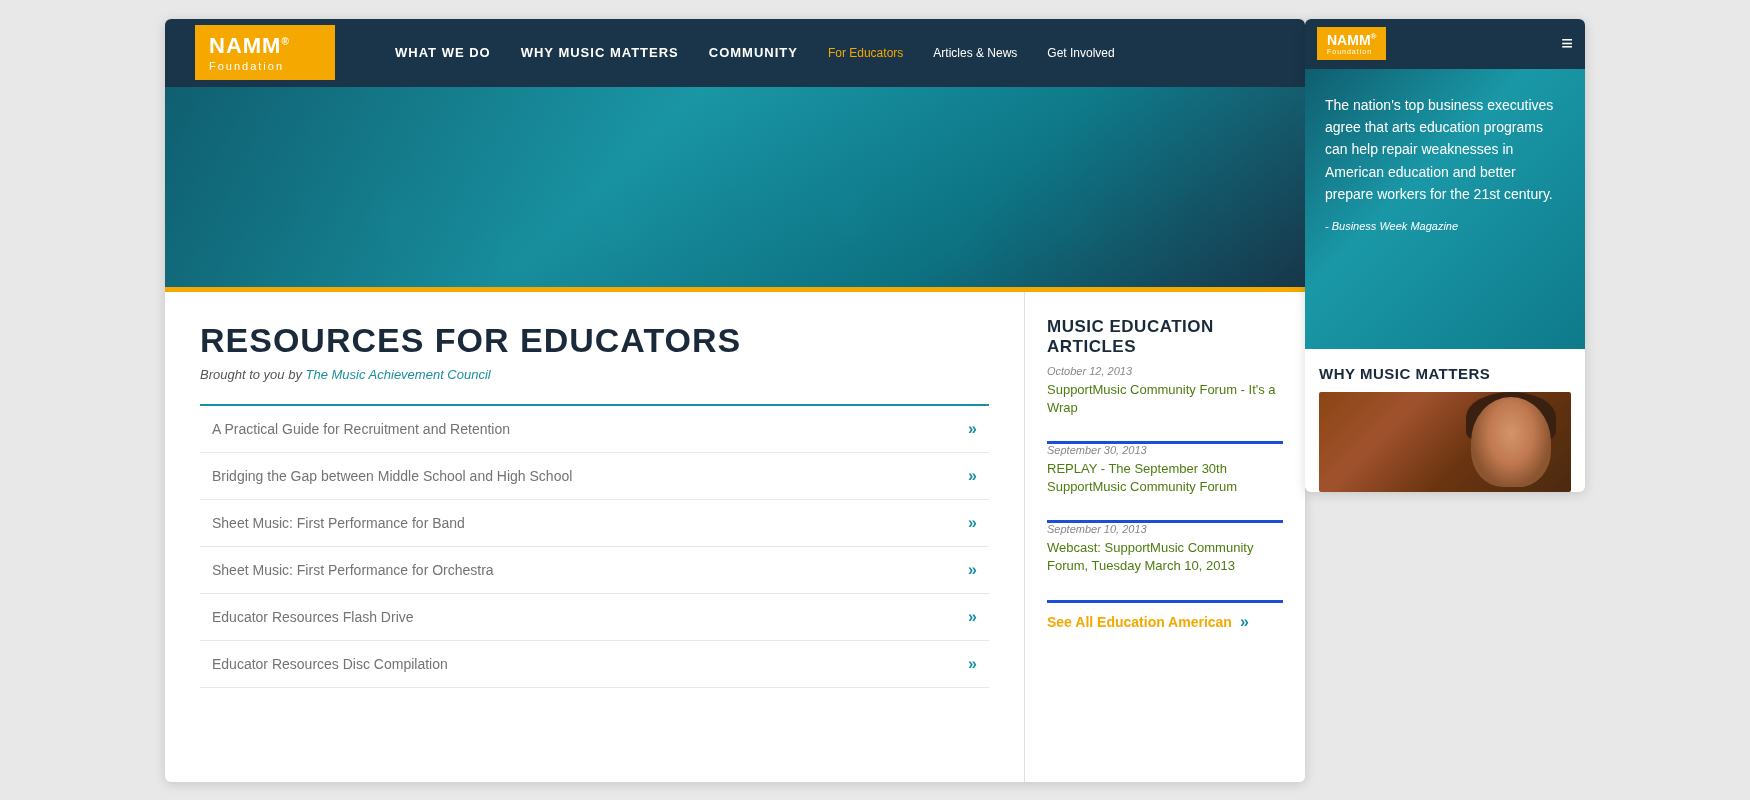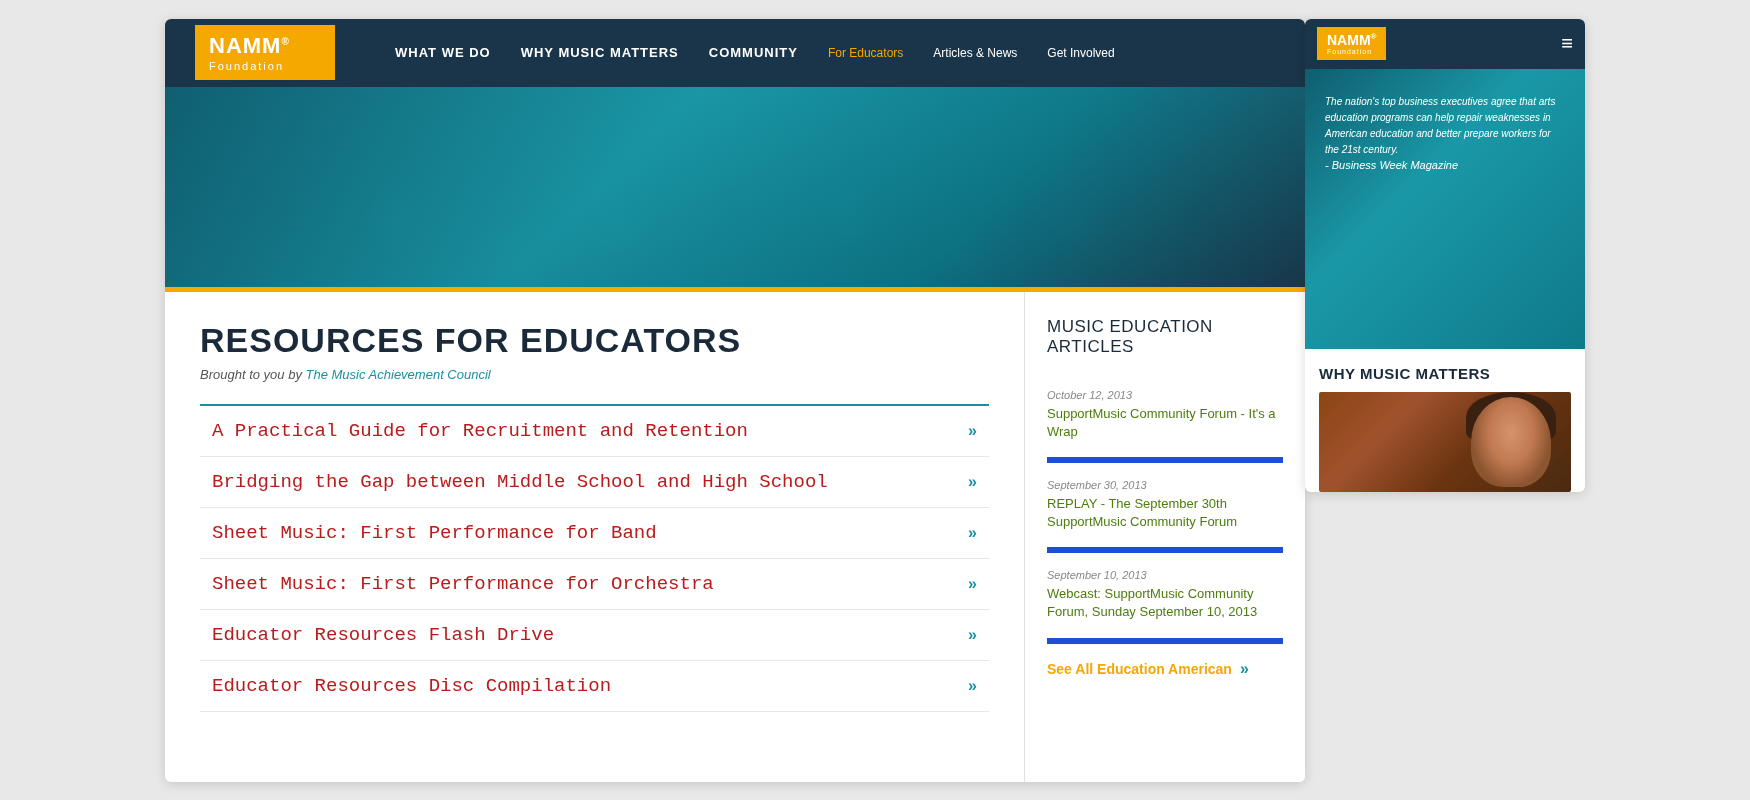--- a/index.html
+++ b/index.html
@@ -175,52 +175,51 @@
     .resource-item {
       display: flex;
       align-items: center;
       justify-content: space-between;
       padding: 14px 12px;
       border-bottom: 1px solid #e8e8e8;
       cursor: pointer;
     }
 
     .resource-label {
-      color: #b91c1c;
-      font-size: 19px;
+      color: #737373;
+      font-size: 14px;
       text-decoration: none;
-      font-family: Liberation Mono, monospace;
     }
 
     .resource-arrow {
       color: #1a8fa0;
       font-size: 16px;
       font-weight: 700;
     }
 
     
     .right-sidebar {
       width: 280px;
       padding: 25px 22px;
       background: #fff;
     }
 
     .sidebar-section-title {
       font-size: 17px;
-      font-weight: 400;
+      font-weight: 700;
       color: #1a2a3a;
       text-transform: uppercase;
       letter-spacing: 0.5px;
-      margin-bottom: 32px;
+      margin-bottom: 8px;
     }
 
     .article-item {
-      margin-bottom: 16px;
-      padding-bottom: 16px;
-      border-bottom: 6px solid #1d4ed8;
+      margin-bottom: 0;
+      padding-bottom: 24px;
+      border-bottom: 3px solid #1d4ed8;
     }
 
     .article-date {
       font-size: 11px;
       color: #888;
       font-style: italic;
       margin-bottom: 4px;
     }
 
     .article-link {
@@ -305,32 +304,31 @@
       position: absolute;
       inset: 0;
       background: linear-gradient(135deg, #0e5a6b 0%, #1a9baa 40%, #0d7a8a 100%);
       opacity: 0.9;
     }
 
     .mobile-quote-text {
       position: relative;
       z-index: 1;
       color: #fff;
-      font-size: 10px;
-      font-style: italic;
+      font-size: 14px;
       line-height: 1.6;
       font-weight: 500;
     }
 
     .mobile-quote-attribution {
       position: relative;
       z-index: 1;
       color: #fff;
       font-size: 11px;
-      margin-top: 1px;
+      margin-top: 15px;
       font-style: italic;
     }
 
     .mobile-why-section {
       padding: 16px 14px 0;
     }
 
     .mobile-section-title {
       font-size: 15px;
       font-weight: 900;
@@ -446,21 +444,21 @@
           <a class="article-link">SupportMusic Community Forum - It's a Wrap</a>
         </div>
 
         <div class="article-item">
           <div class="article-date">September 30, 2013</div>
           <a class="article-link">REPLAY - The September 30th SupportMusic Community Forum</a>
         </div>
 
         <div class="article-item">
           <div class="article-date">September 10, 2013</div>
-          <a class="article-link">Webcast: SupportMusic Community Forum, Sunday September 10, 2013</a>
+          <a class="article-link">Webcast: SupportMusic Community Forum, Tuesday March 10, 2013</a>
         </div>
 
         <a class="see-all-link">
           <span>See All Education American</span>
           <span class="see-all-arrow">»</span>
         </a>
       </div>
 
     </div>
   </div>

